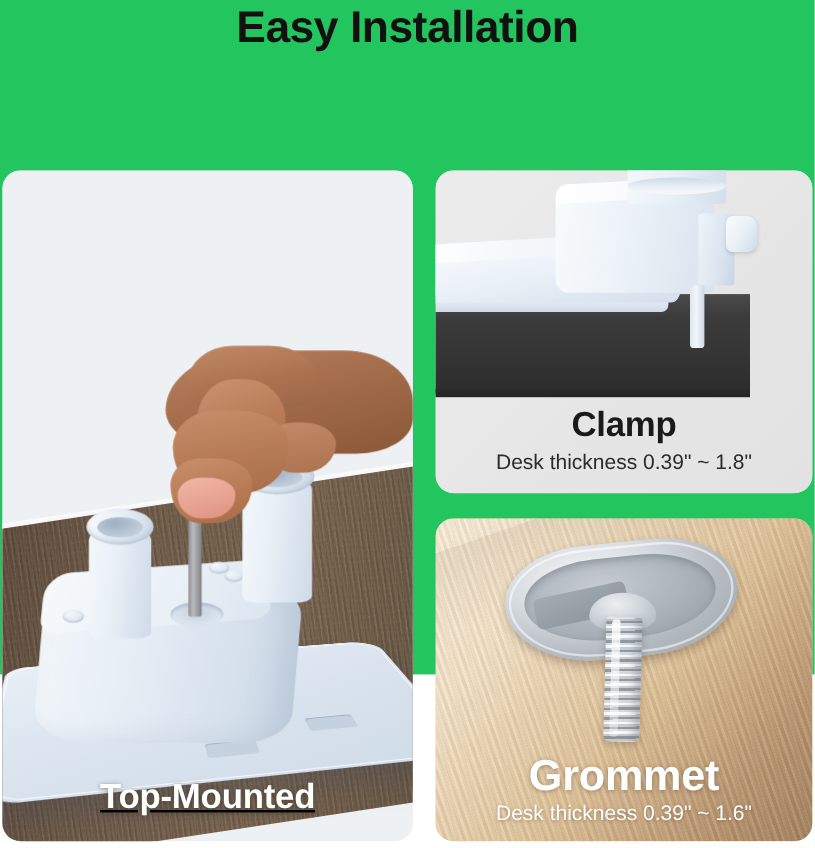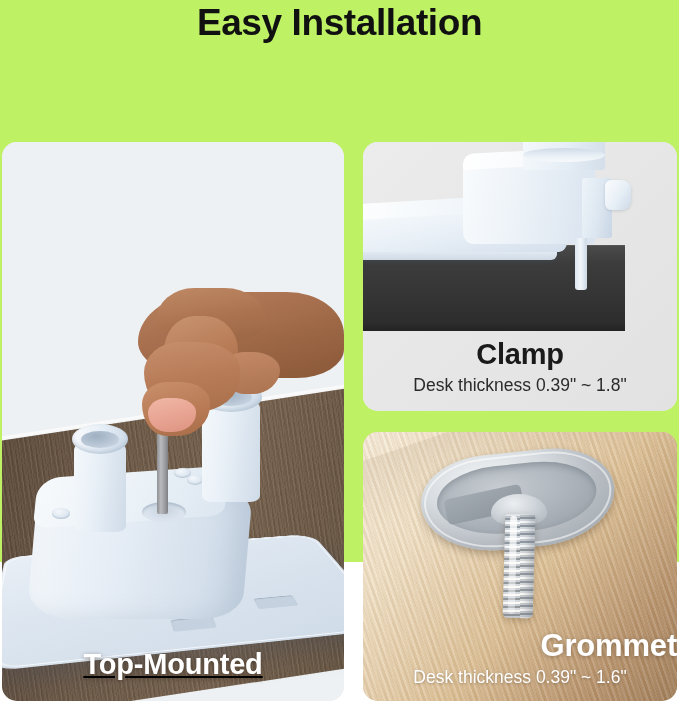--- a/index.html
+++ b/index.html
@@ -2,21 +2,21 @@
 <html><head>
 <meta charset="utf-8">
 <style>
   * { box-sizing: border-box; margin: 0; padding: 0; }
   html, body {
     width: 679px; height: 707px;
     background: #ffffff;
     font-family: "Liberation Sans", sans-serif;
     overflow: hidden;
   }
-  .page { position: relative; width: 679px; height: 562px; background:#bef264; }
+  .page { position: relative; width: 679px; height: 562px; background:#22c55e; }
 
   
   .header { position: absolute; left:0; top:0; width:679px; height:132px; text-align:center; }
   .title {
     font-size: 37px; font-weight: 700; color:#111; letter-spacing:-0.4px;
     line-height: 42px; padding-top: 2px;
   }
   .subtitle {
     font-size: 19.5px; color:#2c2c2c; line-height:27px; font-weight:400;
     padding-top: 14px; letter-spacing:-0.1px;
@@ -331,21 +331,21 @@
   #cap-top-mounted .cap-title {
     font-size:29px; color:#ffffff; text-shadow:0 1px 4px rgba(40,28,16,.45);
   }
 
   #cap-clamp { left:0; bottom:14px; }
   #cap-clamp .cap-title { font-size:29px; color:#1a1a1a; line-height:34px; }
   #cap-clamp .cap-sub   { font-size:17.5px; color:#2b2b2b; line-height:24px; padding-top:2px; }
 
   #cap-grommet { left:0; bottom:12px; }
   #cap-grommet .cap-title {
-    font-size:31px; color:#ffffff; line-height:34px; text-shadow:0 1px 4px rgba(60,44,26,.4);text-align:right;
+    font-size:36px; color:#ffffff; line-height:34px; text-shadow:0 1px 4px rgba(60,44,26,.4);
   }
   #cap-grommet .cap-sub {
     font-size:17.5px; color:#ffffff; line-height:24px; padding-top:2px;
     text-shadow:0 1px 3px rgba(60,44,26,.4);
   }
 </style>
 </head>
 <body>
 
 <div class="page">

